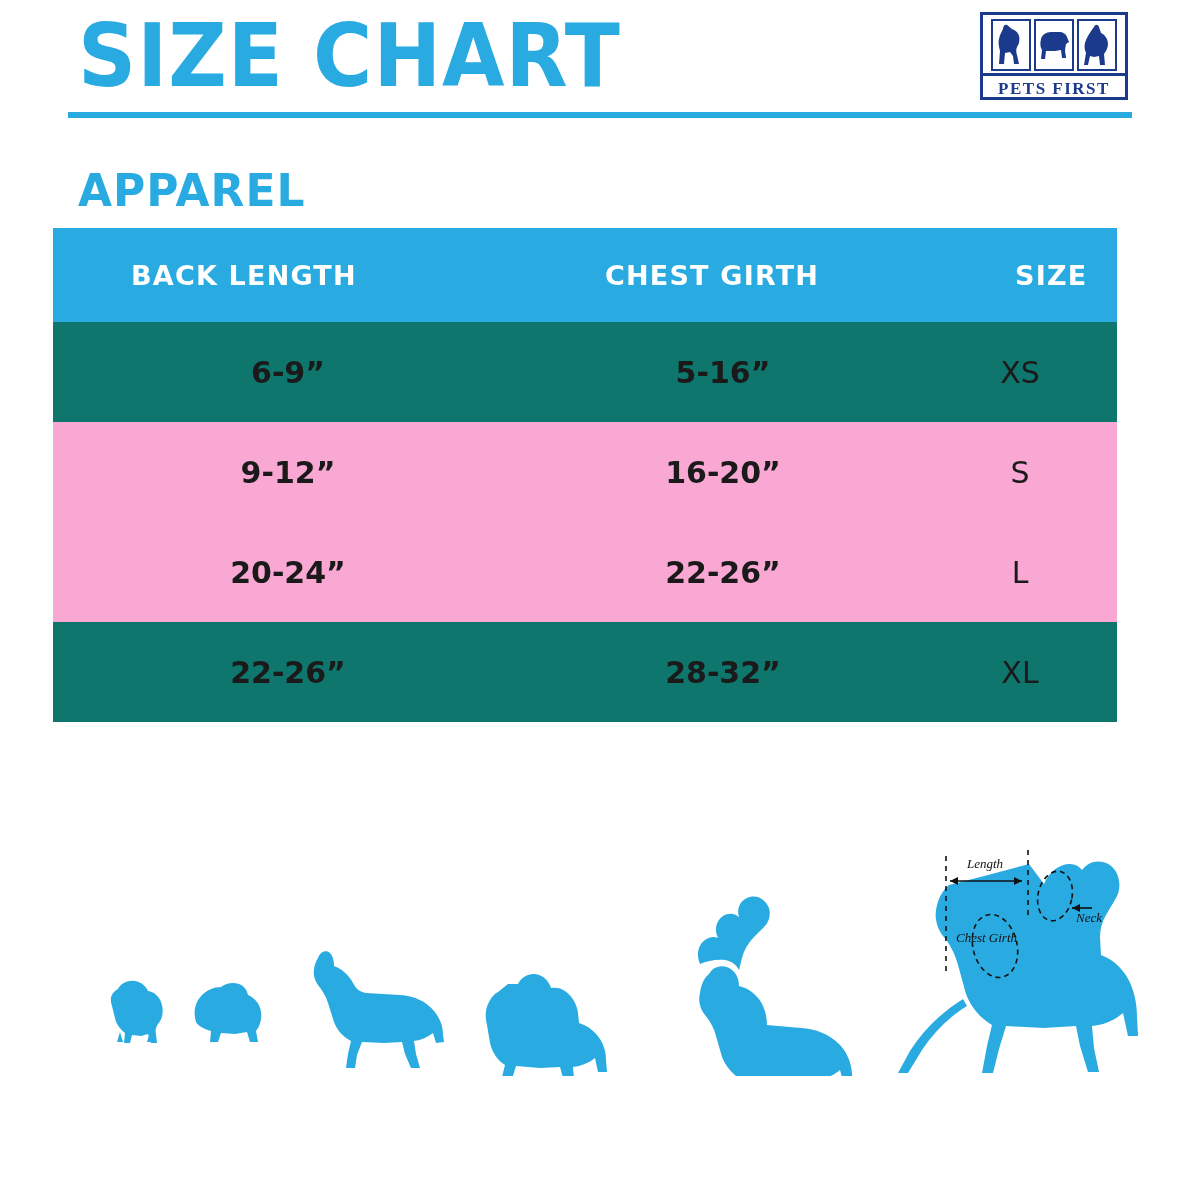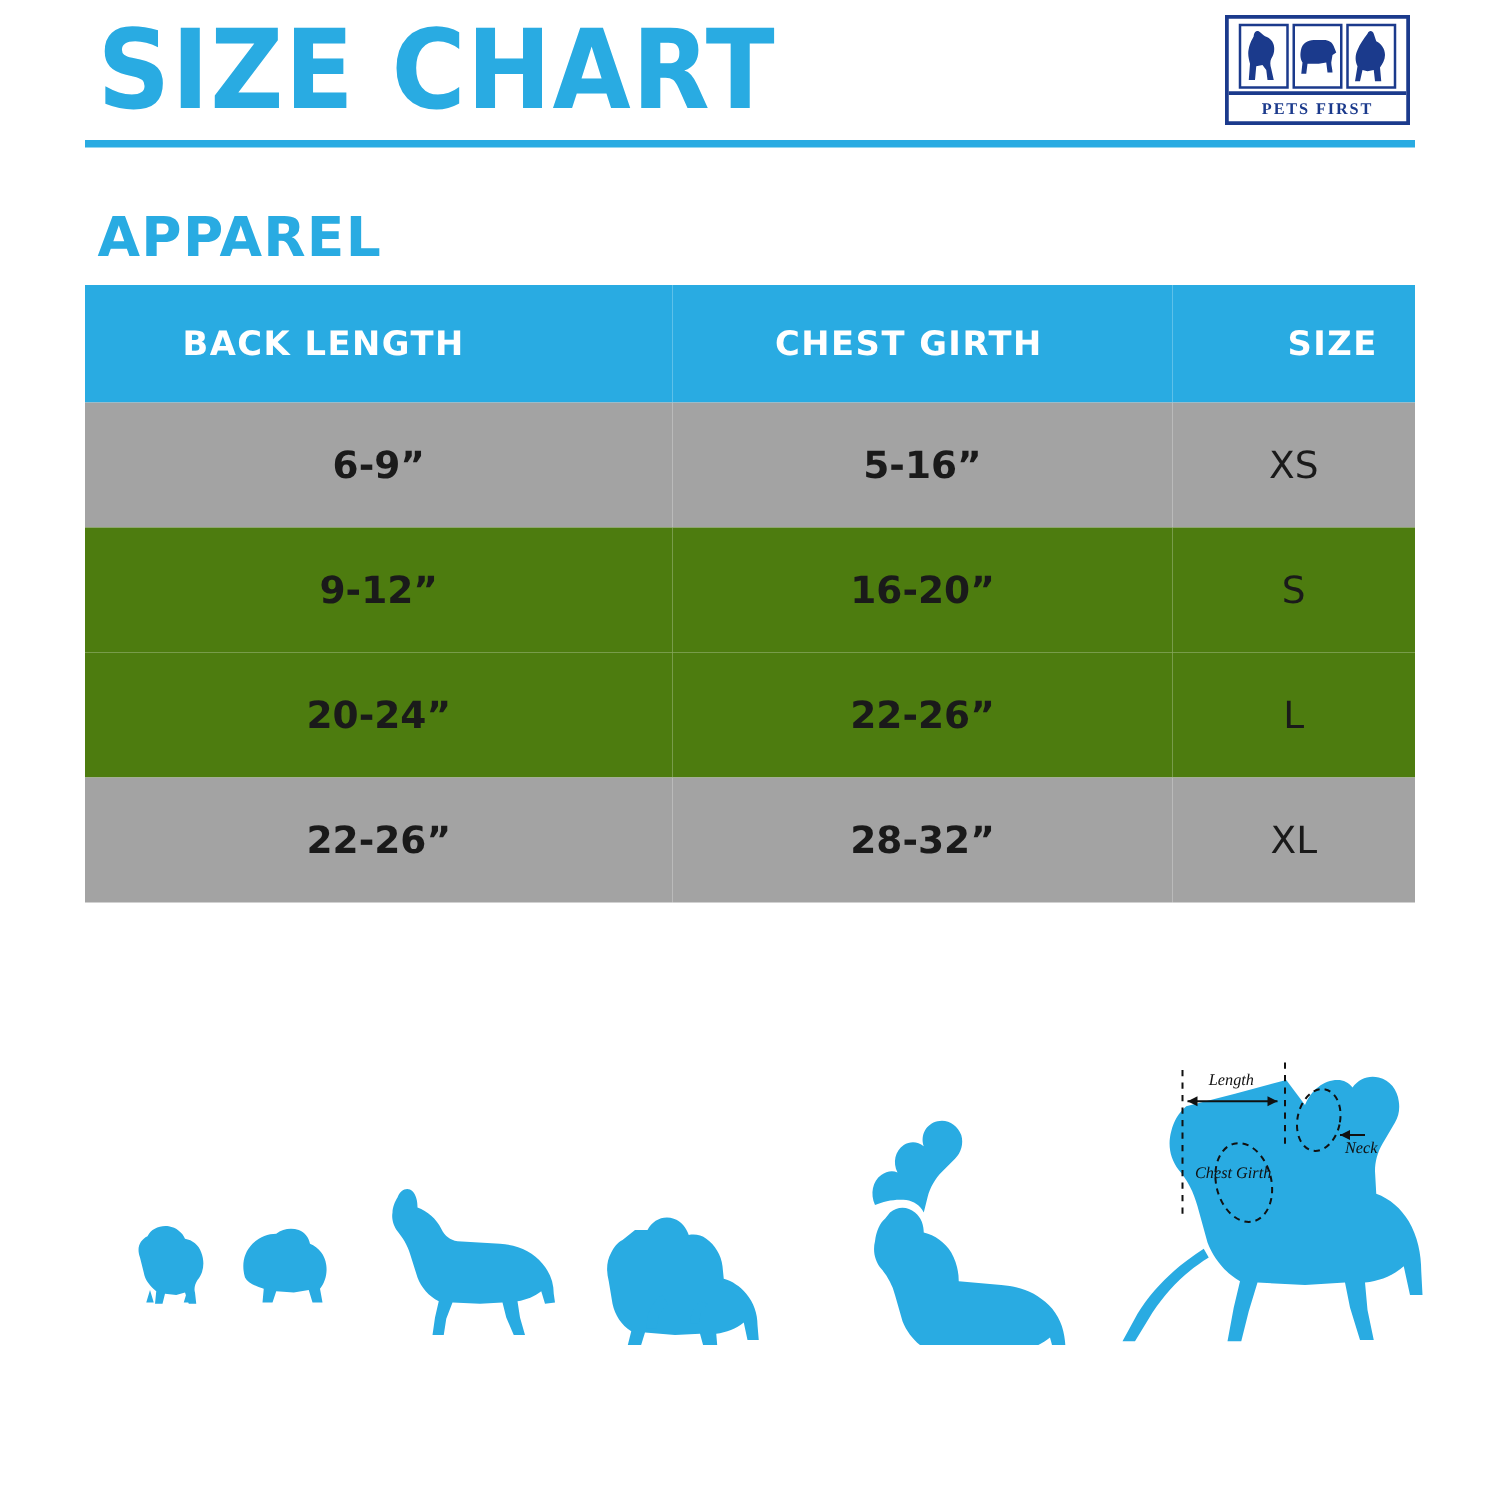--- a/index.html
+++ b/index.html
@@ -70,21 +70,21 @@
     box-sizing: border-box;
     position: relative;
     display: flex;
     align-items: flex-end;
     justify-content: center;
   }
   .logo-cell svg { display: block; }
   .logo-name {
     border-top: 3px solid #1B3A8C;
     text-align: center;
-    font-size: 13px;
+    font-size: 17px;
     font-weight: 700;
     letter-spacing: 1.5px;
     color: #1B3A8C;
     padding: 3px 0 4px 0;
     font-family: "Liberation Serif", serif;
   }
   .header-rule {
     position: absolute;
     left: 68px;
     right: 68px;
@@ -101,21 +101,21 @@
     font-size: 44px;
     font-weight: 700;
     letter-spacing: 1px;
     color: #29ABE2;
     font-family: "DejaVu Sans", sans-serif;
   }
 
   
   .table {
     position: absolute;
-    left: 68px;
+    left: 53px;
     top: 228px;
     width: 1064px;
     border-collapse: collapse;
     table-layout: fixed;
   }
   .table col.c1 { width: 470px; }
   .table col.c2 { width: 400px; }
   .table col.c3 { width: 194px; }
 
   .table thead th {
@@ -133,22 +133,22 @@
   .table thead th.h3 { text-align: left; padding-left: 92px; }
 
   .table tbody td {
     height: 98px;
     font-size: 30px;
     font-weight: 700;
     color: #1a1a1a;
     text-align: center;
     font-family: "DejaVu Sans", sans-serif;
   }
-  .table tbody tr.dark td { background: #a3a3a3; }
-  .table tbody tr.light td { background: #4d7c0f; }
+  .table tbody tr.dark td { background: #0f766e; }
+  .table tbody tr.light td { background: #f9a8d4; }
   .table tbody td.c-size { font-weight: 400; }
 
   
   .illus {
     position: absolute;
     left: 0;
     bottom: 0;
     width: 1200px;
     height: 240px;
   }

